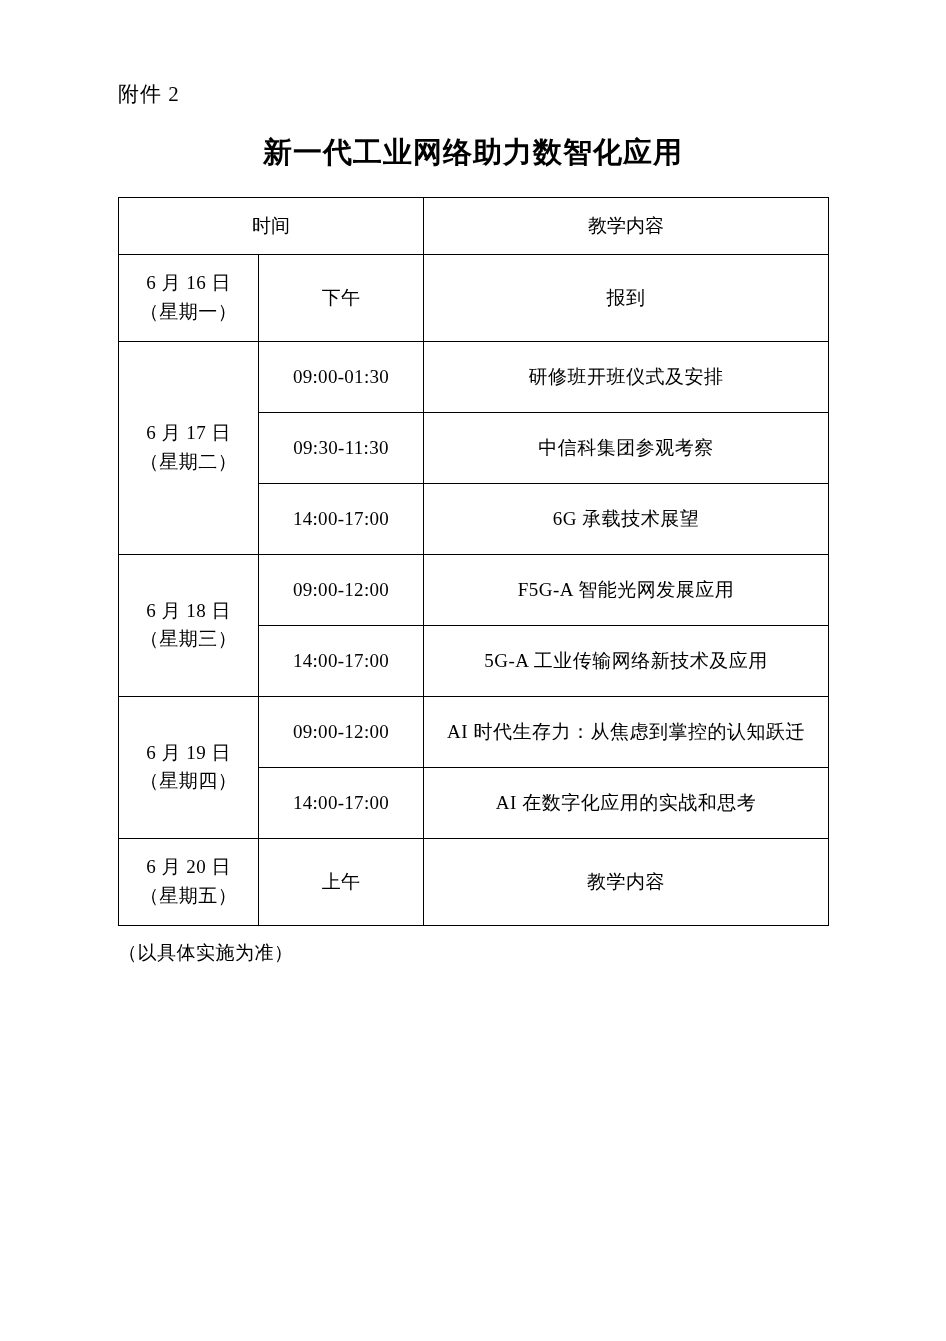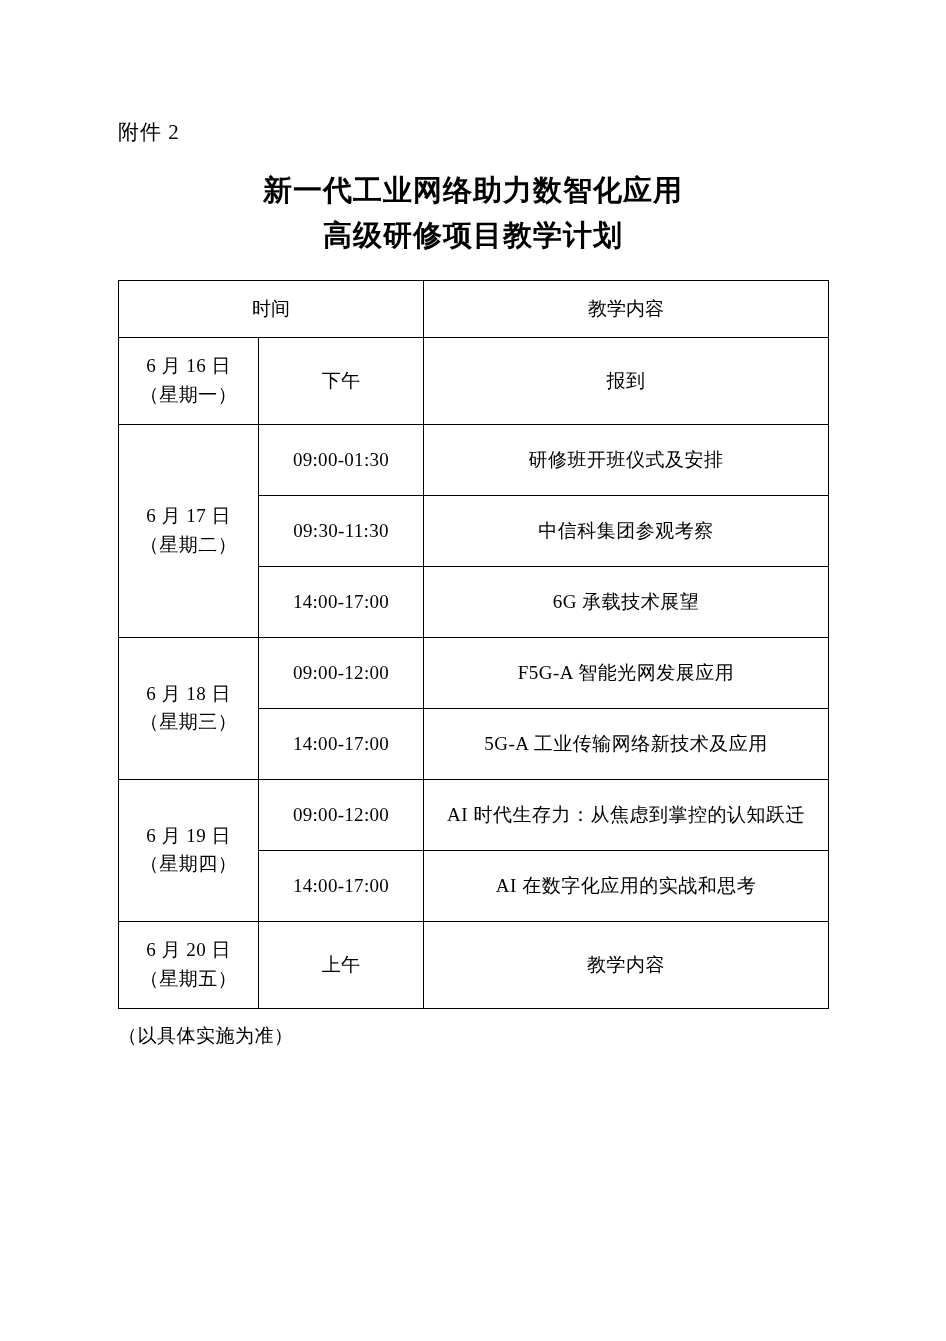--- a/index.html
+++ b/index.html
@@ -16,21 +16,21 @@
     overflow: hidden;
   }
   .page {
     position: relative;
     width: 946px;
     height: 1341px;
     box-sizing: border-box;
     padding: 0 118px;
   }
   .attachment-label {
-    margin-top: 118px;
+    margin-top: 80px;
     font-size: 21px;
     font-family: "Liberation Serif", "DejaVu Serif", serif;
     font-weight: normal;
     letter-spacing: 1px;
   }
   .doc-title {
     text-align: center;
     font-size: 29px;
     font-weight: bold;
     letter-spacing: 1px;
@@ -89,21 +89,20 @@
 </style>
 </head>
 <body>
 
 <div class="page">
 
   <div class="attachment-label">附件 2</div>
 
   <div class="doc-title">
     <span class="line">新一代工业网络助力数智化应用</span>
-    <span class="line">高级研修项目教学计划</span>
   </div>
 
   <table class="schedule">
     <colgroup>
       <col class="col-day">
       <col class="col-time">
       <col class="col-content">
     </colgroup>
     <thead>
       <tr>

